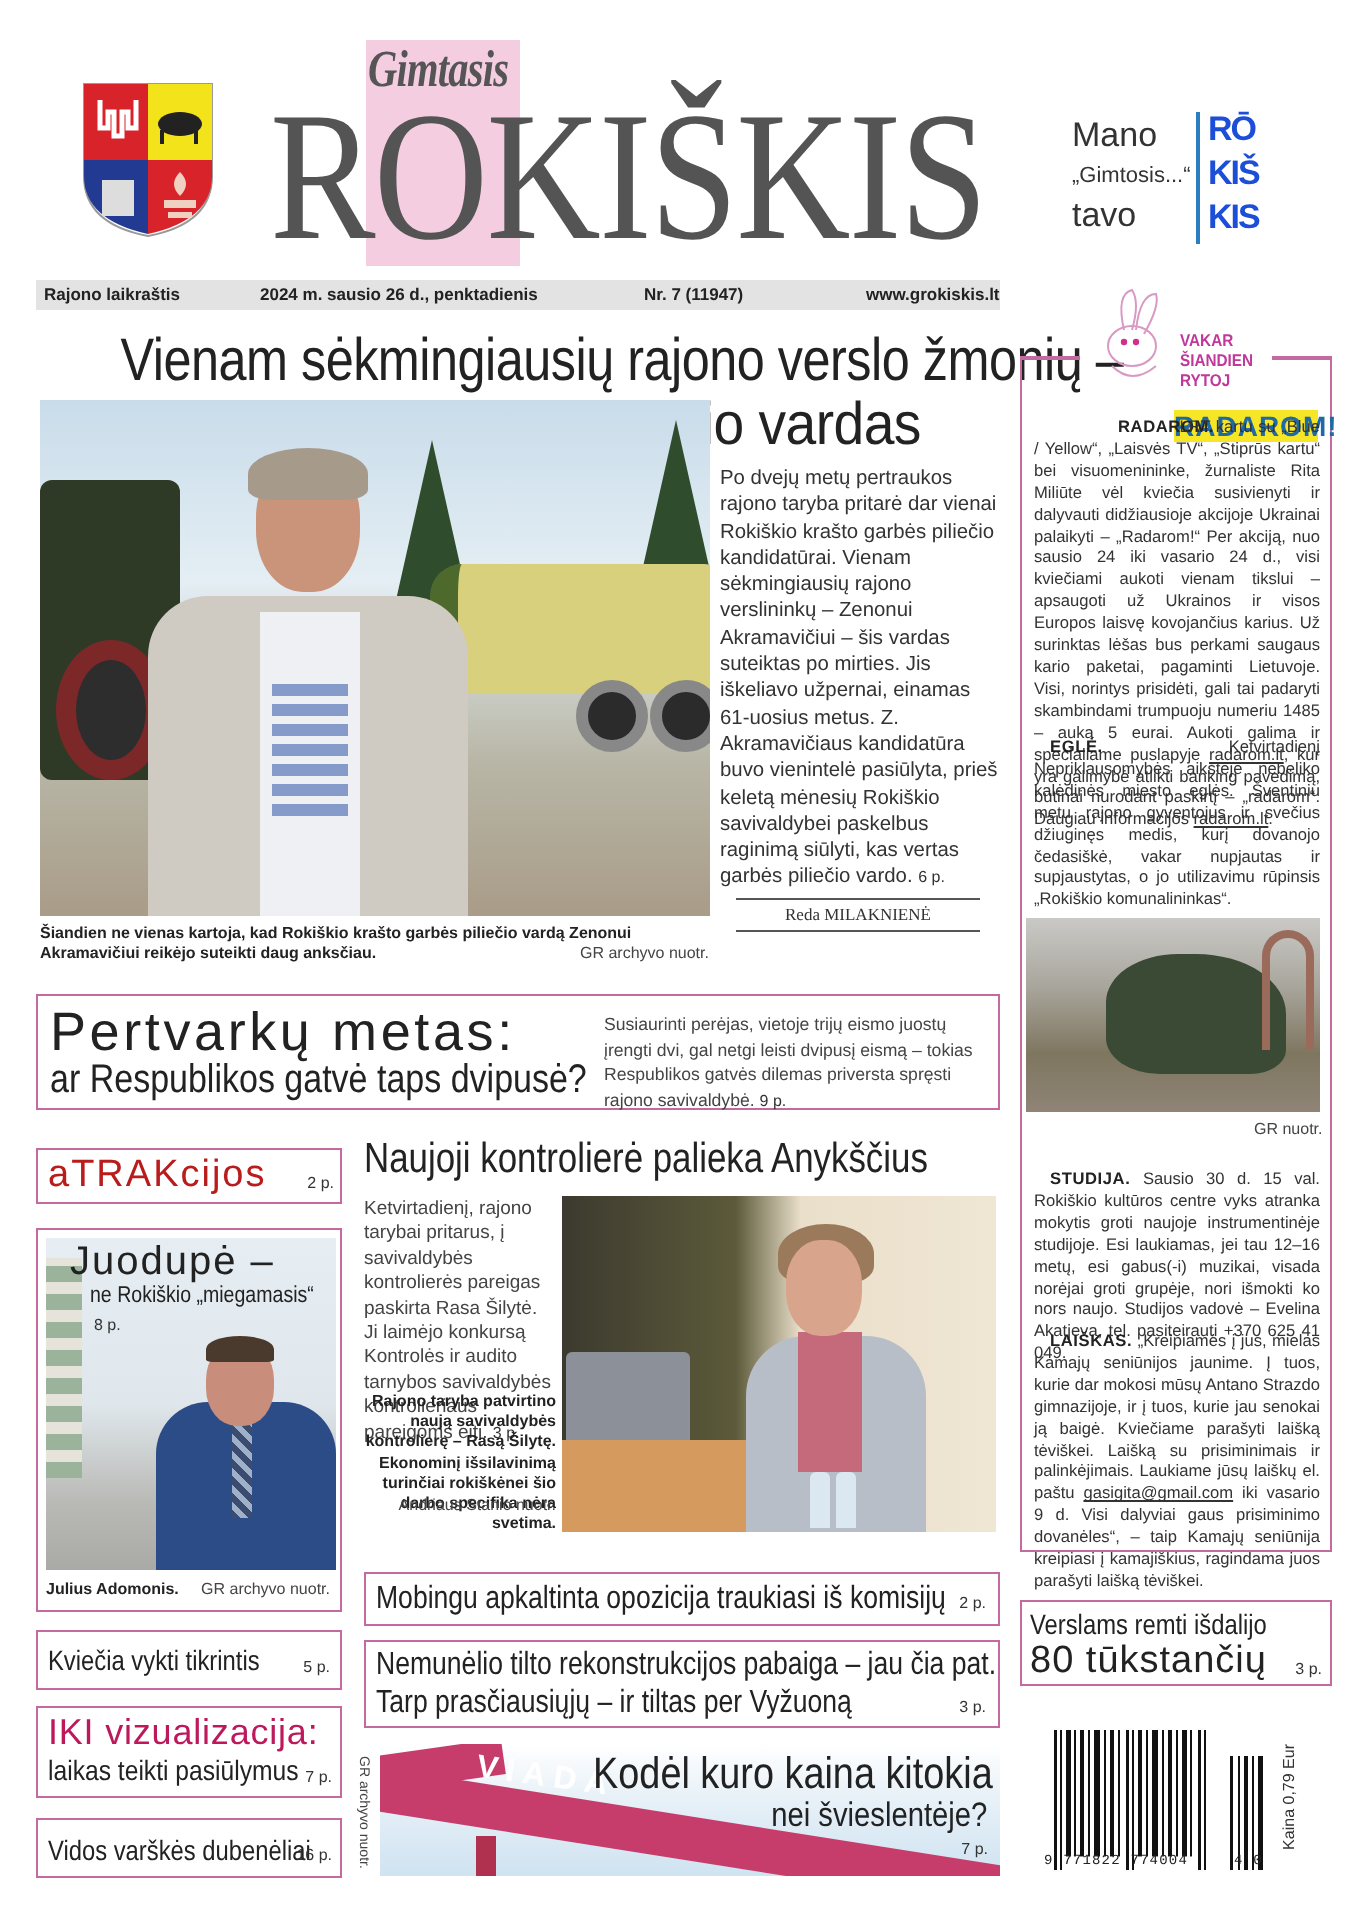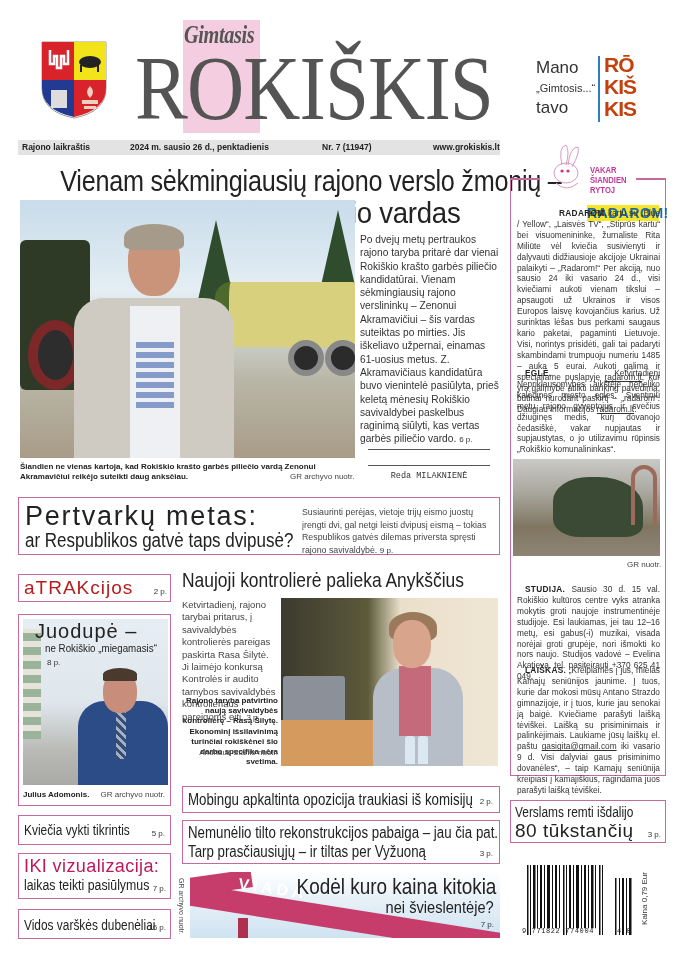--- a/index.html
+++ b/index.html
@@ -9,21 +9,21 @@
   .pg { font-size: 8px; color: #333; }
 
   
   #coat { left: 40px; top: 40px; width: 68px; height: 80px; }
   #masthead-pink { left: 183px; top: 20px; width: 77px; height: 113px; background: #f5cde0; }
   #gimtasis { left: 184px; top: 20px; font-family: "Liberation Serif", serif; font-style: italic; font-weight: bold; font-size: 26px; color: #555; letter-spacing: -0.5px; transform: scaleX(0.78); transform-origin: left top; }
   #rokiskis { left: 135px; top: 42px; font-family: "Liberation Serif", serif; font-size: 92px; line-height: 92px; color: #545454; letter-spacing: -1px; transform: scaleX(0.86); transform-origin: left top; white-space: nowrap; }
   #mano { left: 536px; top: 58px; font-size: 17px; line-height: 20px; color: #333; }
   #mano .mid { font-size: 11px; }
   #logo-bar { left: 598px; top: 56px; width: 1.5px; height: 66px; background: #2b7fc0; }
-  #logo-rk { left: 604px; top: 54px; color: #c2410c; font-weight: bold; font-size: 21px; line-height: 22px; letter-spacing: -1px; }
+  #logo-rk { left: 604px; top: 54px; color: #1d4ed8; font-weight: bold; font-size: 17px; line-height: 22px; letter-spacing: -1px; }
 
   
   #strip { left: 18px; top: 140px; width: 482px; height: 15px; background: #e3e3e3; font-size: 8.5px; font-weight: bold; color: #222; }
   #strip span { position: absolute; top: 2px; white-space: nowrap; }
 
   
   #main-head { left: 22px; top: 165px; width: 478px; font-size: 30px; line-height: 32px; color: #222; text-align: center; letter-spacing: -0.3px; }
   .photo-main { left: 20px; top: 200px; width: 335px; height: 258px; background: linear-gradient(180deg,#c9dcea 0%,#e4eef4 35%,#b8b6a6 70%,#a99c88 100%); overflow: hidden; }
   .tractor { position:absolute; left: 0; top: 40px; width: 70px; height: 150px; background: #2f3a26; border-radius: 6px; }
   .tractor-wheel { position:absolute; left: 8px; top: 120px; width: 55px; height: 70px; border-radius: 50%; background: #2d2d2d; border: 10px solid #7c2828; }
@@ -33,21 +33,21 @@
   .man { position:absolute; left: 48px; top: 28px; width: 170px; height: 235px; }
   .man .head { position:absolute; left: 60px; top: 0; width: 52px; height: 68px; border-radius: 45%; background: #c9947a; }
   .man .hair { position:absolute; left: 56px; top: -4px; width: 60px; height: 26px; border-radius: 50% 50% 20% 20%; background: #a69a8a; }
   .man .jacket { position:absolute; left: 6px; top: 70px; width: 160px; height: 170px; background: #cfcac2; border-radius: 30px 30px 0 0; }
   .man .shirt { position:absolute; left: 62px; top: 78px; width: 50px; height: 162px; background: #eef0f3; }
   .man .print { position:absolute; left: 68px; top: 110px; width: 38px; height: 70px; background: repeating-linear-gradient(0deg,#6a86c0 0 6px,#eef0f3 6px 10px); opacity: .8; }
   #main-caption { left: 20px; top: 462px; width: 335px; font-size: 8px; font-weight: bold; line-height: 10px; color: #222; }
   #main-credit { left: 290px; top: 472px; font-size: 8px; color: #444; }
   #main-text { left: 360px; top: 233px; width: 140px; font-size: 10.2px; line-height: 13.3px; color: #333; }
   #author-line1 { left: 368px; top: 449px; width: 122px; height: 1px; background: #555; }
-  #author { left: 368px; top: 452px; width: 122px; text-align: center; font-family: Liberation Mono, monospace; font-size: 8.5px; color: #333; margin-top: 19px; }
+  #author { left: 368px; top: 452px; width: 122px; text-align: center; font-family: Liberation Serif, serif; font-size: 8.5px; color: #333; }
   #author-line2 { left: 368px; top: 465px; width: 122px; height: 1px; background: #555; }
 
   
   #pertv { left: 18px; top: 497px; width: 482px; height: 58px; }
   #pertv-t1 { left: 6px; top: 3px; font-size: 27px; letter-spacing: 1.8px; color: #222; line-height: 30px; white-space: nowrap; }
   #pertv-t2 { left: 6px; top: 31px; font-size: 20px; color: #222; line-height: 22px; transform: scaleX(0.85); transform-origin: left top; white-space: nowrap; }
   #pertv-text { left: 283px; top: 8px; width: 196px; font-size: 8.8px; line-height: 12.5px; color: #444; }
 
   
   #atrak { left: 18px; top: 574px; width: 153px; height: 28px; }

